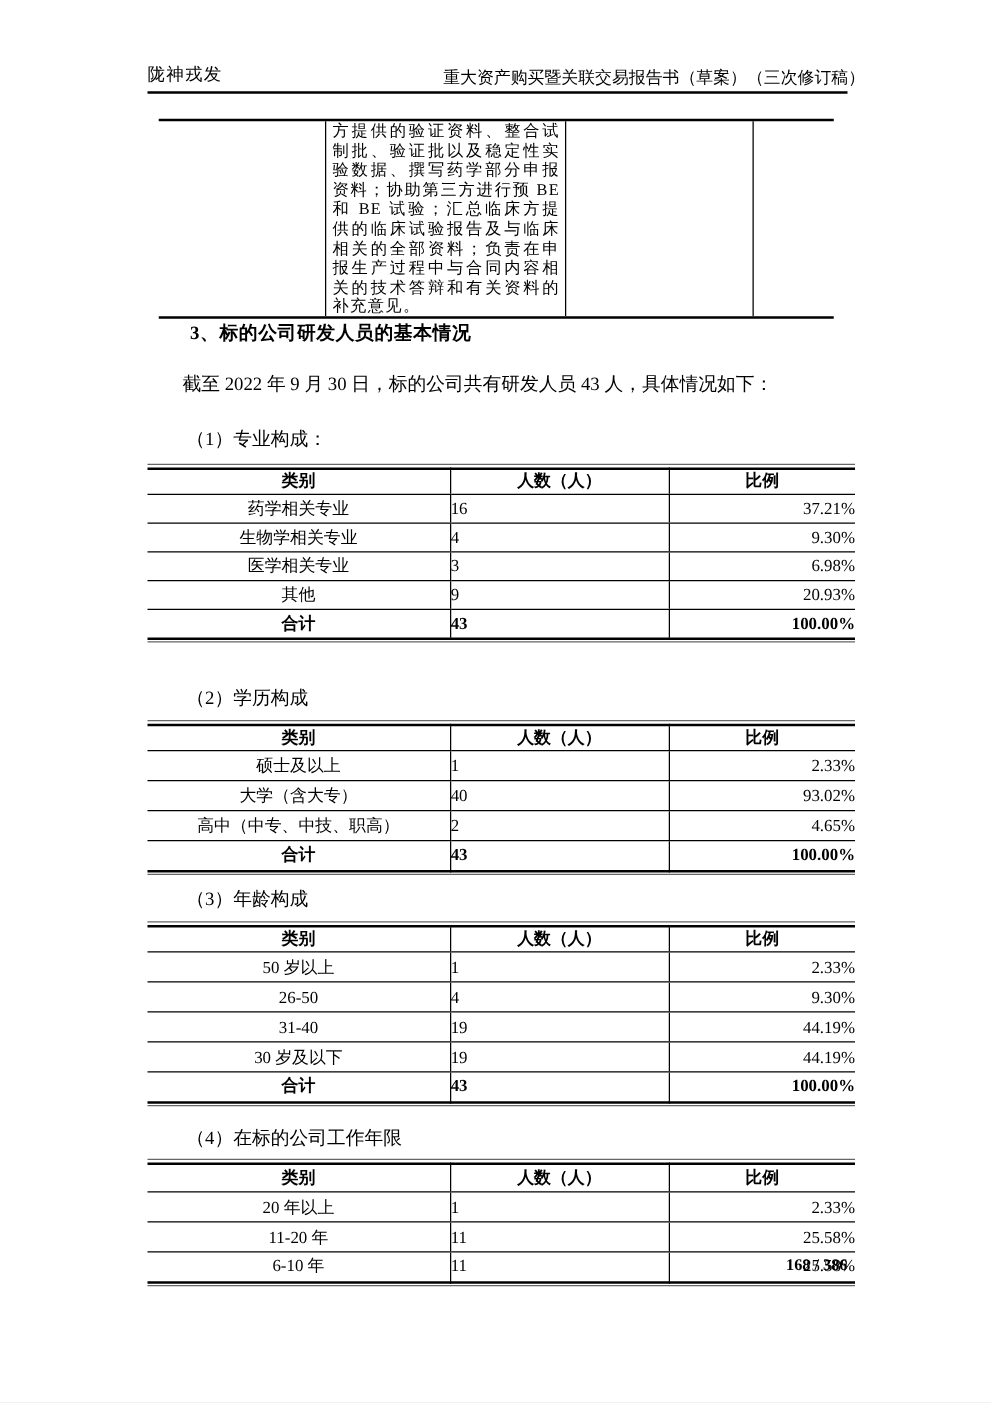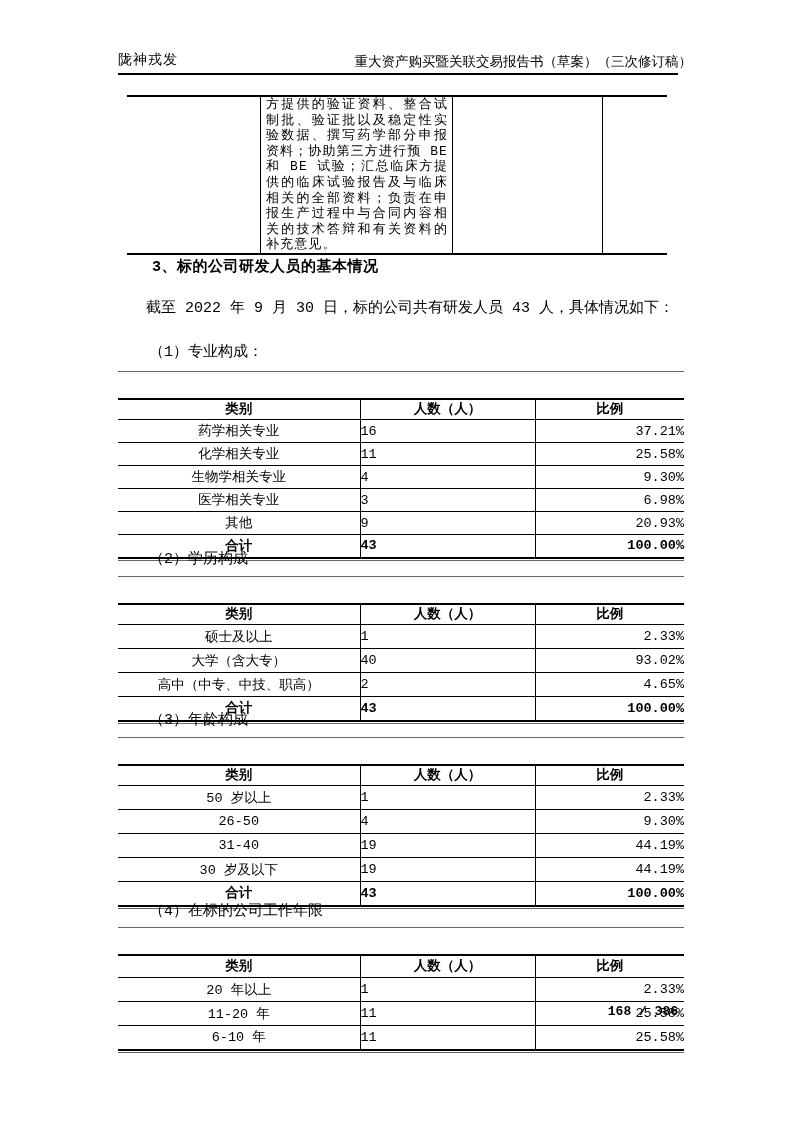--- a/index.html
+++ b/index.html
@@ -1,20 +1,20 @@
 <!DOCTYPE html>
 <html><head>
 <meta charset="utf-8">
 <style>
   * { margin:0; padding:0; box-sizing:border-box; }
   html,body { background:#e8e8e8; }
   .page {
     position:relative; width:793px; height:1122px; margin:0 auto;
     background:#ffffff; color:#000;
-    font-family:Liberation Mono, monospace;
+    font-family:Liberation Serif, serif;
     overflow:hidden;
   }
   
   .hdr-left  { position:absolute; left:118px; top:51px;  font-size:14px; letter-spacing:1px; }
   .hdr-right { position:absolute; right:101px; top:53px; font-size:13.5px; }
   .hdr-rule  { position:absolute; left:118px; top:73px; width:560px; height:2px; background:#000; }
 
   
   .cont-table {
     position:absolute; left:127px; top:95px; width:540px;
@@ -41,21 +41,20 @@
   .dwrap {
     position:absolute; left:118px; width:566px;
     border-top:1px solid #666; border-bottom:1px solid #666;
     padding:1.5px 0;
   }
   .w1 { top:371px; } .w2 { top:576px; } .w3 { top:737px; } .w4 { top:927px; }
   table.dt {
     width:100%; border-collapse:collapse; table-layout:fixed;
     border-top:2px solid #000; border-bottom:2px solid #000;
     font-size:13.5px;
-    margin-top:24px;
   }
   table.dt col.cc { width:242px; }
   table.dt col.cn { width:175px; }
   table.dt col.cp { width:149px; }
   table.dt th, table.dt td { border-bottom:1px solid #000; padding:0; vertical-align:middle; }
   table.dt tr:last-child th, table.dt tr:last-child td { border-bottom:none; }
   table.dt th + th, table.dt td + td { border-left:1px solid #000; }
   table.dt th { font-weight:bold; text-align:center; height:21px; }
   .w4 table.dt th { height:23px; }
   table.dt td { height:23px; }
@@ -102,25 +101,20 @@
         <th>类别</th>
         <th>人数（人）</th>
         <th>比例</th>
       </tr>
       <tr>
         <td class="cat">药学相关专业</td>
         <td class="num">16</td>
         <td class="pct">37.21%</td>
       </tr>
       <tr>
-        <td class="cat">化学相关专业</td>
-        <td class="num">11</td>
-        <td class="pct">25.58%</td>
-      </tr>
-      <tr>
         <td class="cat">生物学相关专业</td>
         <td class="num">4</td>
         <td class="pct">9.30%</td>
       </tr>
       <tr>
         <td class="cat">医学相关专业</td>
         <td class="num">3</td>
         <td class="pct">6.98%</td>
       </tr>
       <tr>

